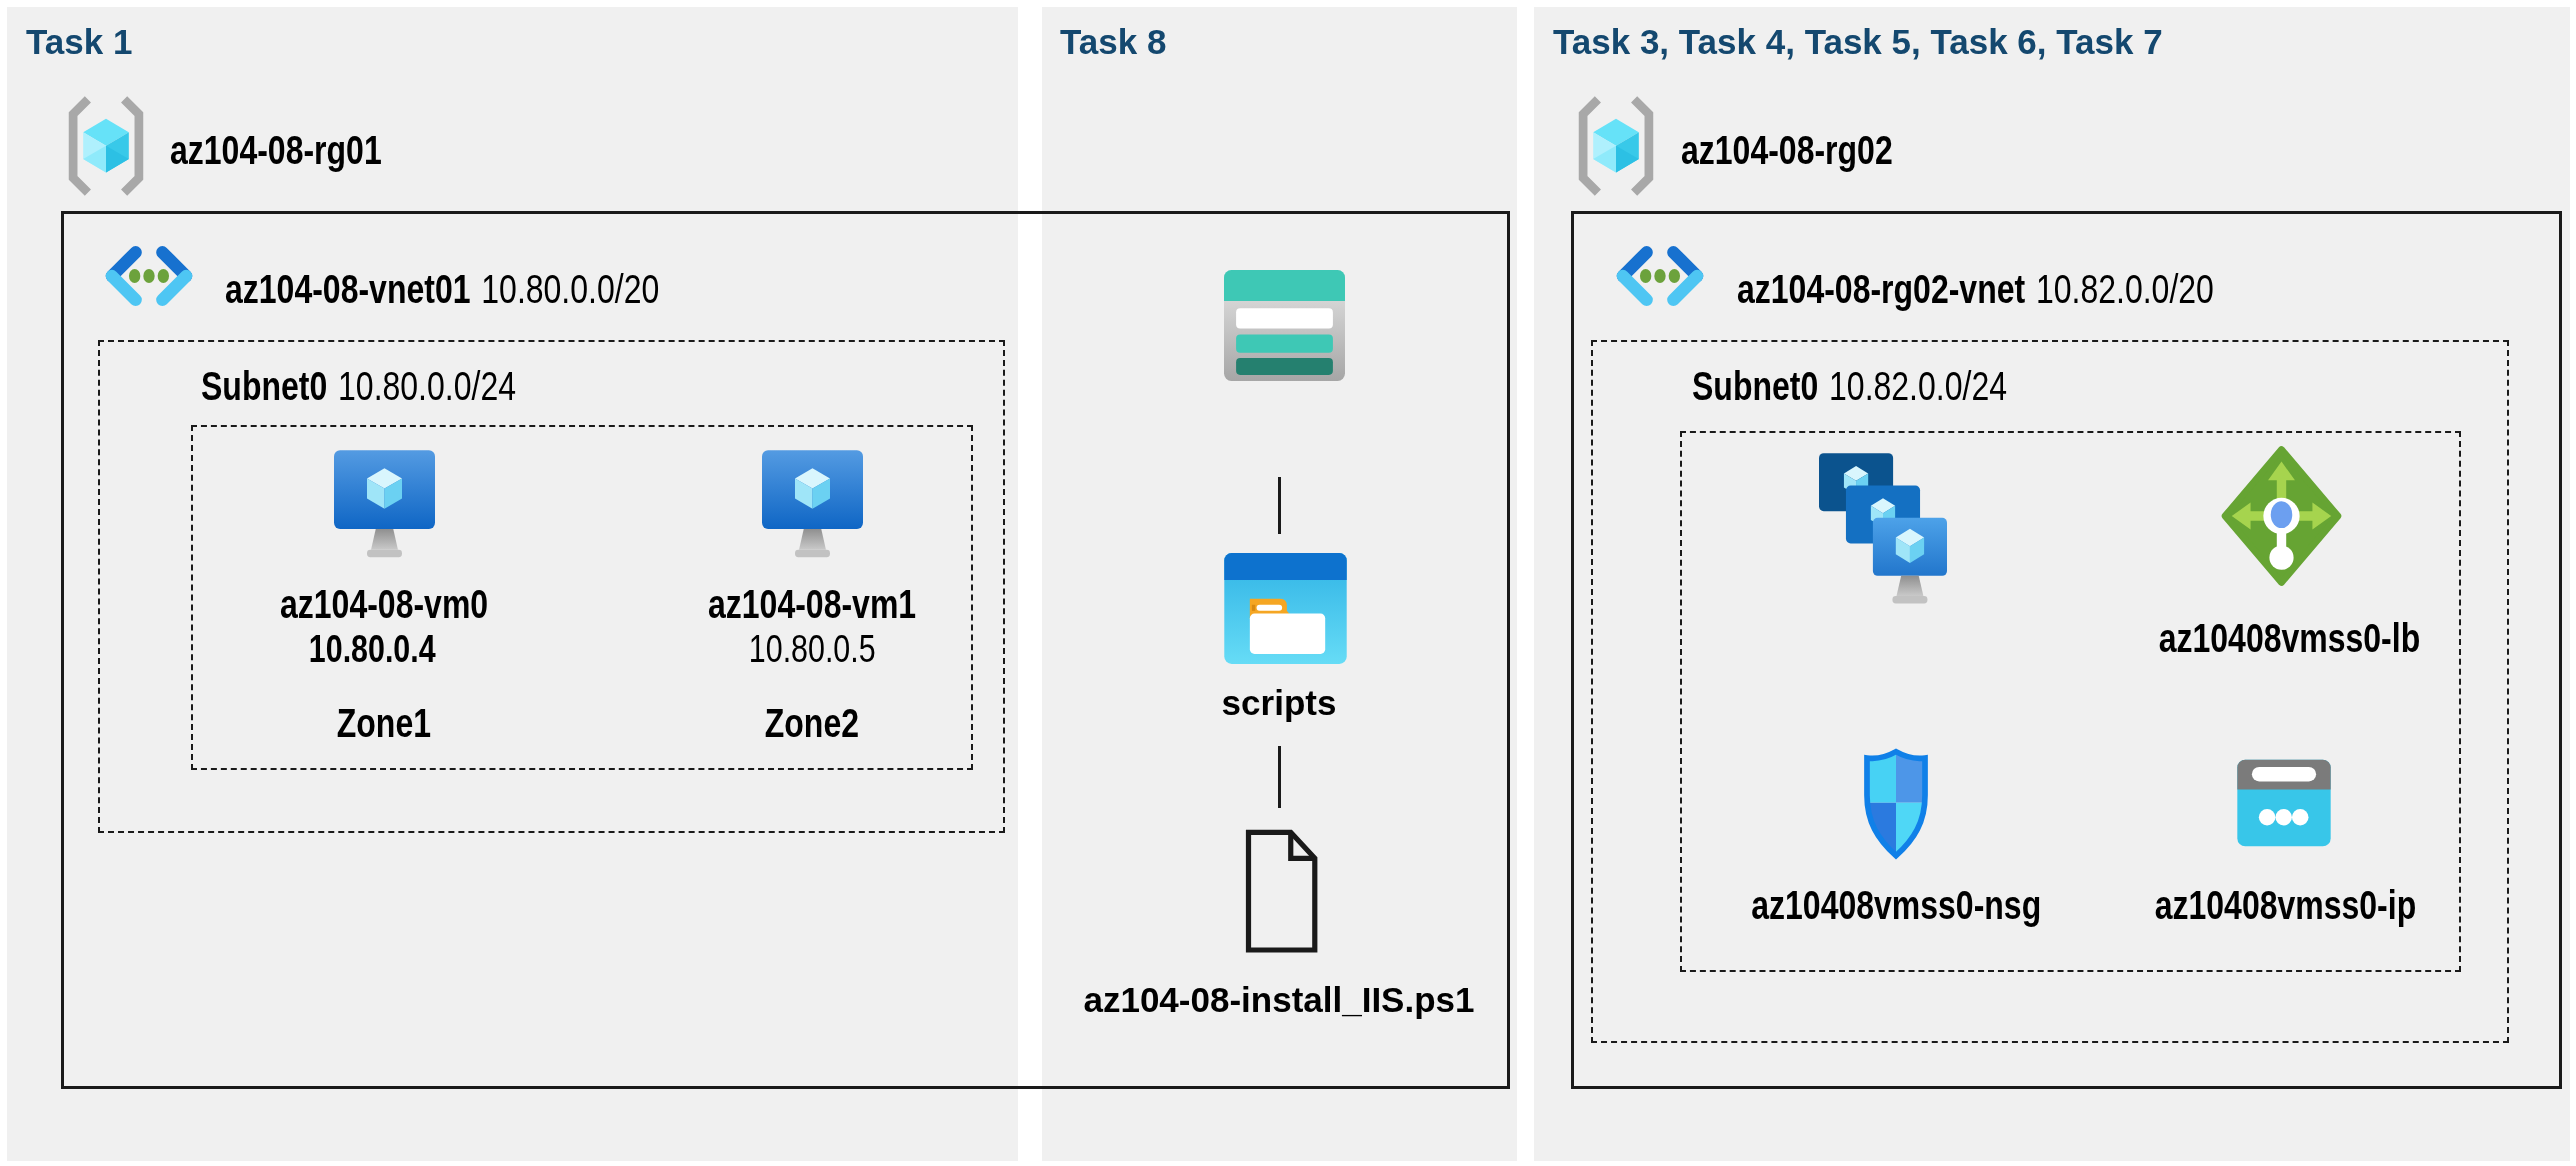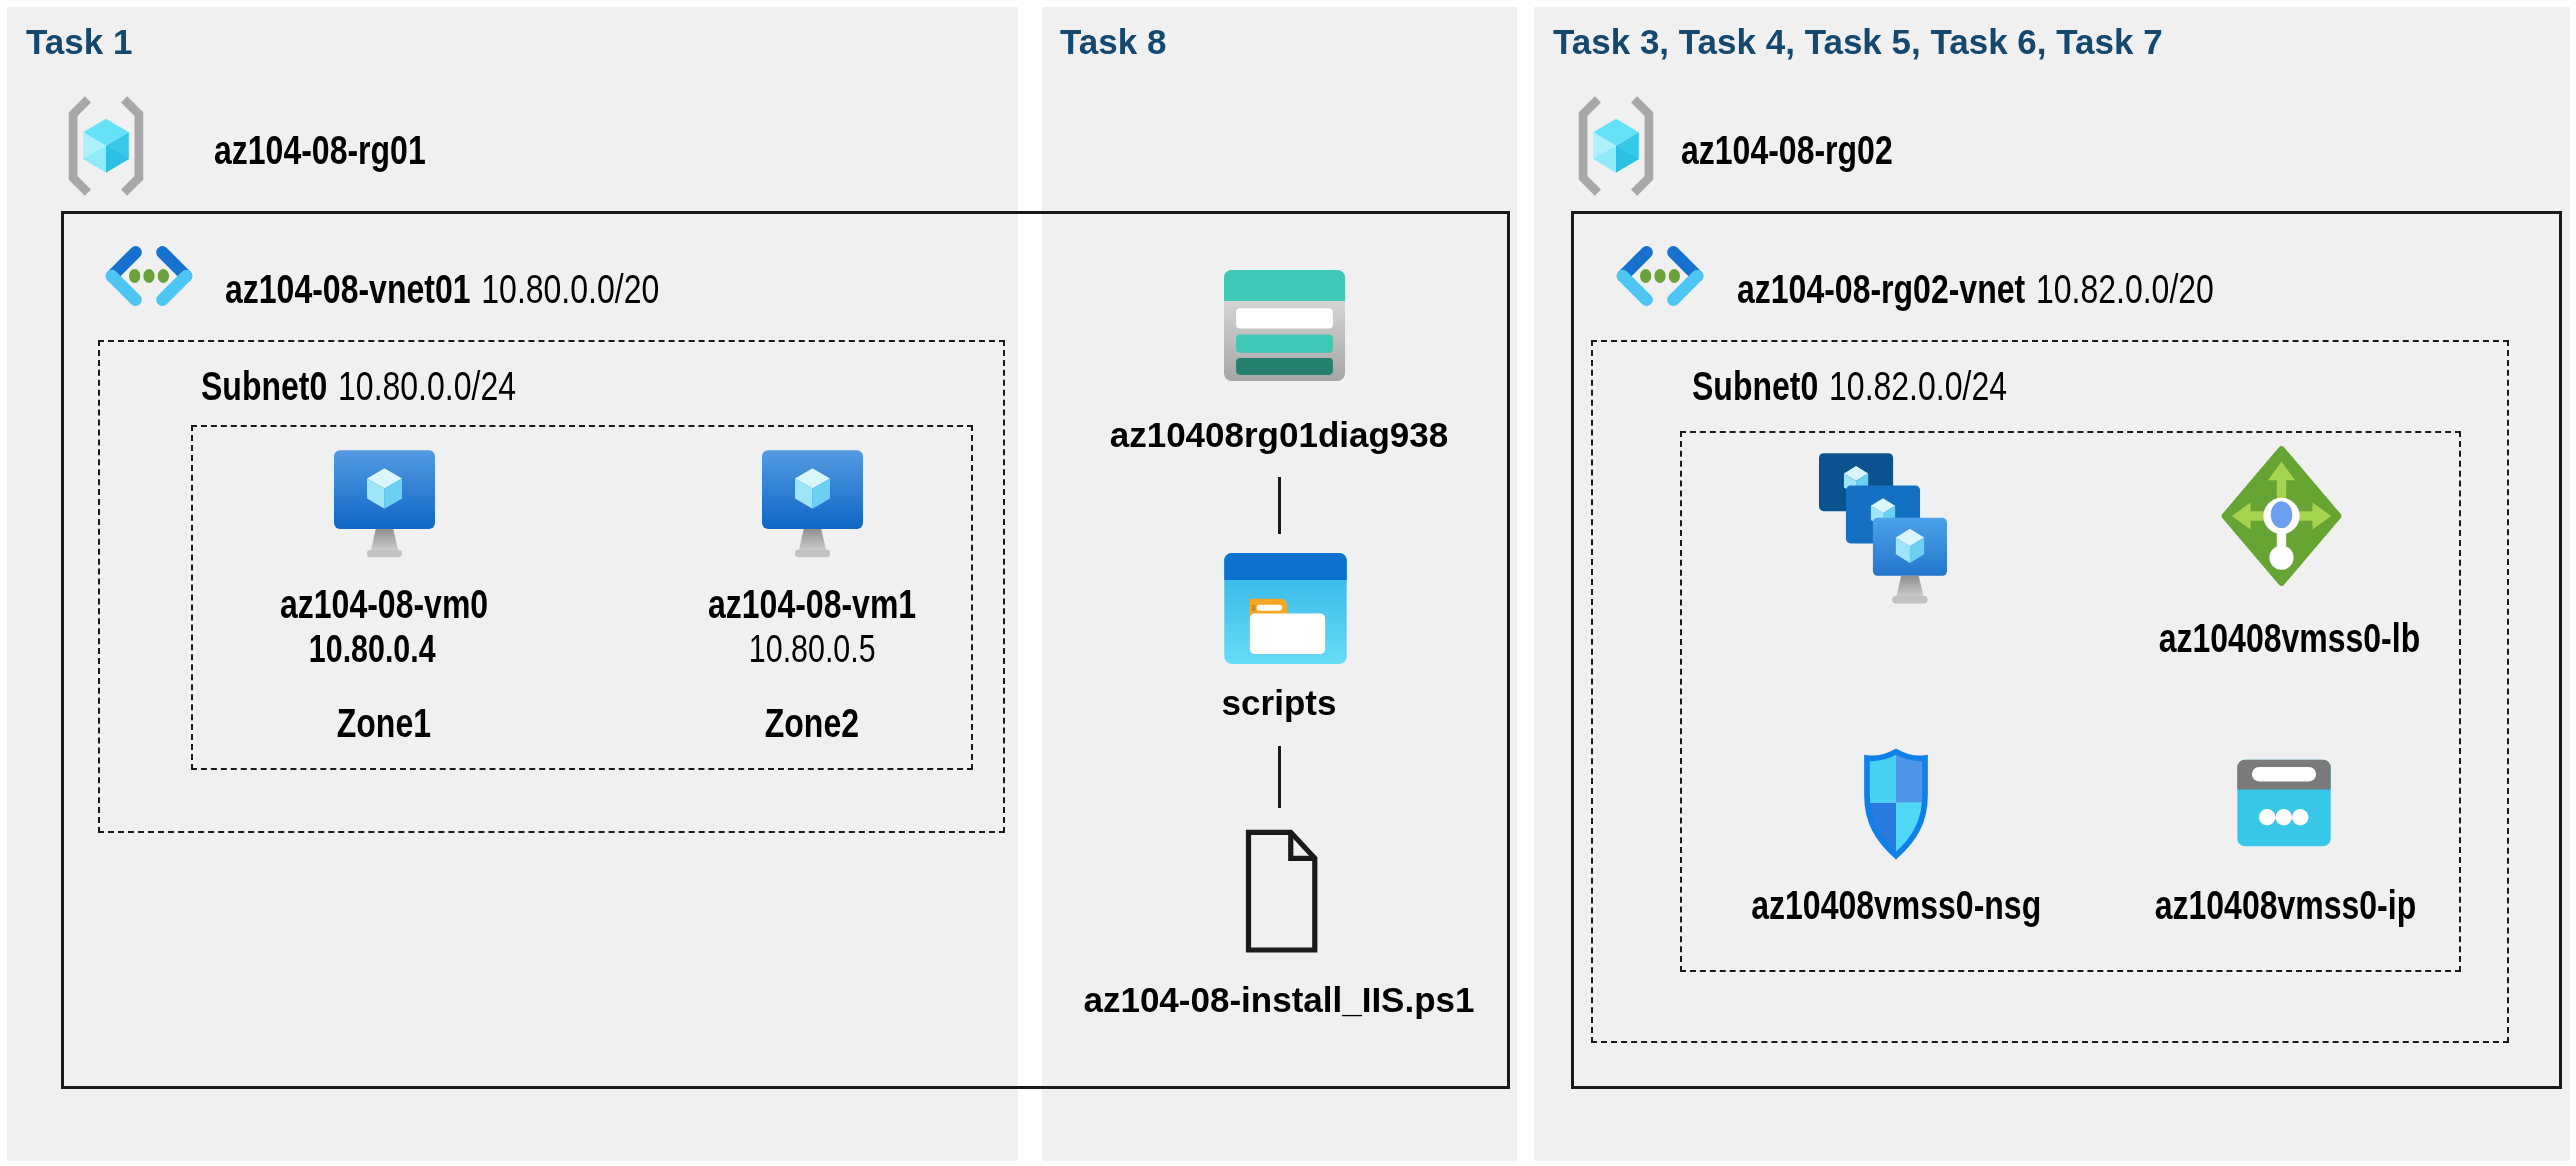--- a/index.html
+++ b/index.html
@@ -41,21 +41,21 @@
     <svg width="88" height="104" viewBox="0 0 130 155">
       <path d="M38,8 L16,30 V125 L38,147" stroke="#A8A8A8" stroke-width="13" fill="none"></path>
       <path d="M92,8 L114,30 V125 L92,147" stroke="#A8A8A8" stroke-width="13" fill="none"></path>
       <polygon points="65,37 99,57 65,77 31,57" fill="#66E2F8"></polygon>
       <polygon points="31,57 65,77 65,117 31,97" fill="#AFF0FD"></polygon>
       <polygon points="99,57 65,77 65,117 99,97" fill="#38C9E9"></polygon>
       <polygon points="31,97 65,117 65,77" fill="#8FEAFB"></polygon>
       <polygon points="99,97 65,117 65,77" fill="#2CC0E4"></polygon>
     </svg>
   </div>
-  <div class="lbl" style="left:170px; top:129px;margin-left:44px;">
+  <div class="lbl" style="left:170px; top:129px;">
     <span class="cx">az104-08-rg01</span>
   </div>
 
   <div class="solidbox" style="left:61px; top:211px; width:1449px; height:878px;"></div>
 
   <div class="abs" style="left:102px; top:243px;">
     <svg width="94" height="69" viewBox="0 0 190 130">
       <path d="M68,14 L20,62" stroke="#1771CF" stroke-width="25" stroke-linecap="round"></path>
       <path d="M20,62 L68,110" stroke="#4EC6F3" stroke-width="25" stroke-linecap="round"></path>
       <path d="M122,14 L170,62" stroke="#1771CF" stroke-width="25" stroke-linecap="round"></path>
@@ -136,21 +136,20 @@
             <stop offset="1" stop-color="#A6A6A6"></stop>
         </linearGradient>
       </defs>
       <rect x="0" y="0" width="180" height="165" rx="11" fill="url(#gStore)"></rect>
       <path d="M0,11 A11,11 0 0 1 11,0 H169 A11,11 0 0 1 180,11 V46 H0 Z" fill="#3EC8B5"></path>
       <rect x="18" y="57" width="144" height="30" rx="6" fill="#ffffff"></rect>
       <rect x="18" y="96" width="144" height="27" rx="6" fill="#3EC8B5"></rect>
       <rect x="18" y="131" width="144" height="25" rx="6" fill="#25806F"></rect>
     </svg>
   </div>
-  <div class="t2lbl" style="left:1023px; top:416px;">az10408rg01diag938</div>
 
   <div class="vline" style="left:1278px; top:477px; height:57px;"></div>
 
   <div class="abs" style="left:1224px; top:553px;">
     <svg width="123" height="111" viewBox="0 0 182 165">
       <defs>
         <linearGradient id="gFold" x1="0" y1="0" x2="0" y2="1">
           <stop offset="0" stop-color="#2FB2E5"></stop>
             <stop offset="1" stop-color="#66DCF6"></stop>
         </linearGradient>

